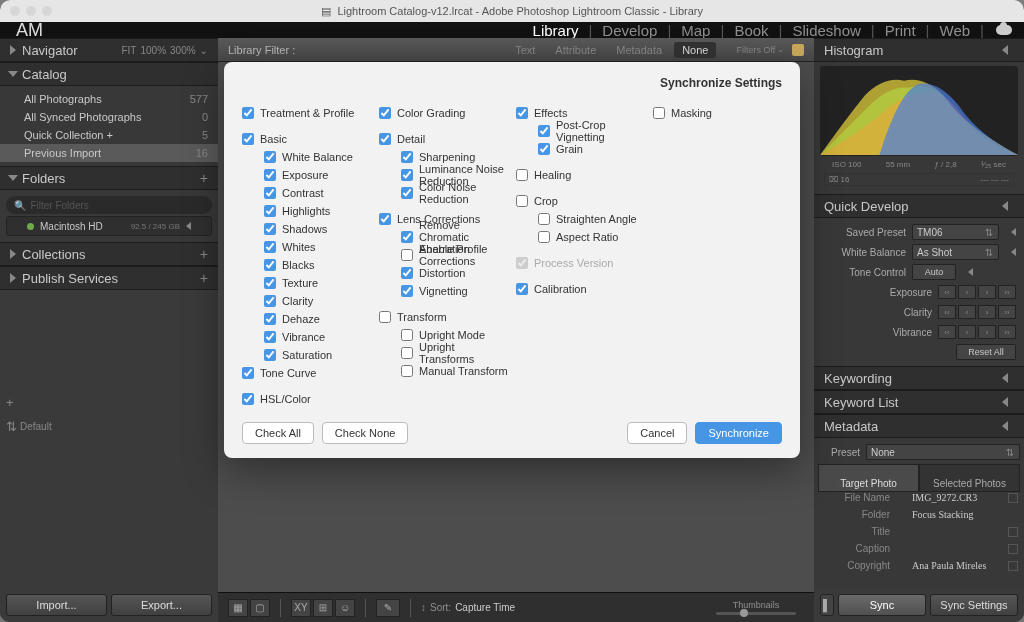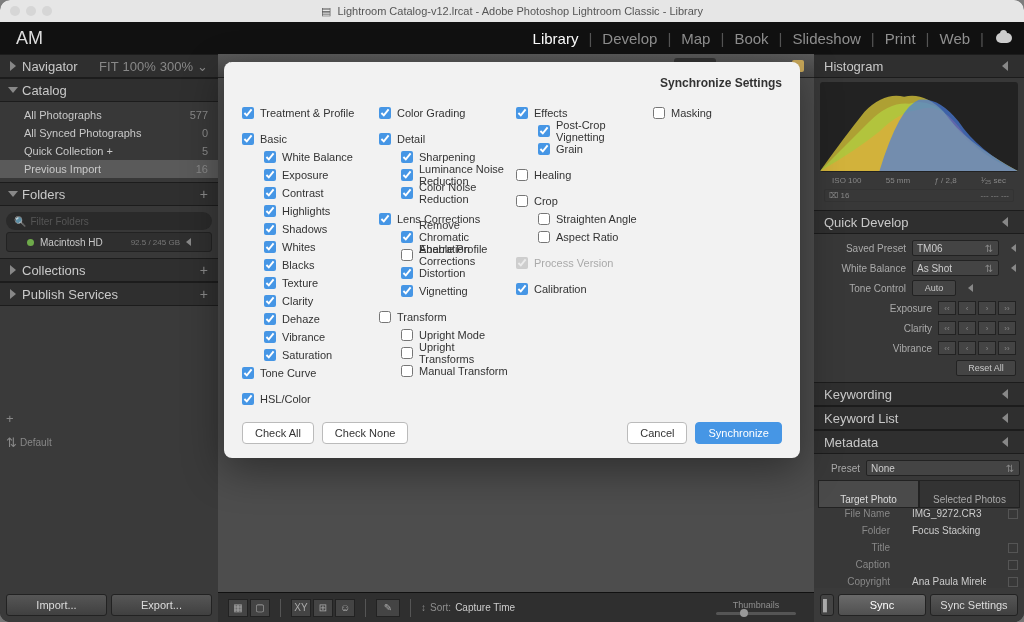--- a/index.html
+++ b/index.html
@@ -6,42 +6,42 @@
     --bg:#2a2a2a;--bg1:#3a3a3a;--bg2:#464646;--bg-dk:#1c1c1c;--tx:#c9c9c9;--tx-dim:#8f8f8f;
     --accent:#4696e5;--border:#555;--titlebar:#e6e6e6;--modal:#f2f2f2;
   }
   *{box-sizing:border-box;font-family:"Helvetica Neue",Arial,sans-serif;}
   body{margin:0;background:#888;width:1024px;height:622px;overflow:hidden;position:relative;}
   .window{position:absolute;inset:0;background:var(--bg);display:flex;flex-direction:column;border-radius:10px;overflow:hidden;box-shadow:0 6px 30px rgba(0,0,0,.4);}
   .titlebar{height:22px;background:var(--titlebar);display:flex;align-items:center;font-size:11px;color:#555;position:relative;}
   .dots{display:flex;gap:6px;margin-left:10px;}
   .dot{width:10px;height:10px;border-radius:50%;background:#d6d6d6;}
   .title{position:absolute;left:50%;transform:translateX(-50%);display:flex;align-items:center;gap:6px;}
-  .idplate{height:32px;background:#111;display:flex;align-items:center;color:#ddd;}
+  .idplate{height:16px;background:#111;display:flex;align-items:center;color:#ddd;}
   .idplate .logo{font-size:18px;font-weight:300;margin-left:16px;}
   .modules{margin-left:auto;margin-right:12px;display:flex;align-items:center;gap:4px;font-size:15px;}
   .modules span{padding:0 6px;color:var(--tx-dim);cursor:pointer;}
   .modules span.active{color:#fff;font-weight:400;}
   .modules .sep{color:#555;padding:0;}
   .cloud{width:16px;height:10px;background:#ccc;border-radius:6px;margin-left:8px;position:relative;}
   .cloud::before{content:"";position:absolute;width:7px;height:7px;background:#ccc;border-radius:50%;top:-3px;left:4px;}
   .body{flex:1;display:flex;min-height:0;}
   .left,.right{background:var(--bg1);display:flex;flex-direction:column;color:var(--tx);font-size:11px;}
   .left{width:218px;}
   .right{width:210px;flex-shrink:0;}
   .center{flex:1;background:#4d4d4d;display:flex;flex-direction:column;min-width:0;}
   .phead{height:24px;display:flex;align-items:center;padding:0 10px;background:#2f2f2f;border-top:1px solid #1c1c1c;border-bottom:1px solid #1c1c1c;cursor:pointer;font-size:13px;}
   .phead .tw{width:0;height:0;border-top:5px solid transparent;border-bottom:5px solid transparent;margin-right:6px;}
   .phead .tw.r{border-left:6px solid #888;}
   .phead .tw.d{transform:rotate(90deg);border-left:6px solid #888;}
   .right .phead{flex-direction:row-reverse;justify-content:space-between;}
   .right .phead .tw.r{border-left:none;border-right:6px solid #888;}
   .pbody{padding:4px 0;background:#383838;}
   .nav-opts{margin-left:auto;display:flex;gap:4px;align-items:center;}
-  .nav-opts span{font-size:13px;color:#888;}
+  .nav-opts span{font-size:10px;color:#888;}
   .srow{display:flex;align-items:center;height:18px;padding:0 10px 0 24px;color:var(--tx);cursor:pointer;}
   .srow.sel{background:#5a5a5a;}
   .srow .val{margin-left:auto;color:#888;}
   .folder-filter{margin:2px 6px;height:18px;background:#2a2a2a;border-radius:10px;display:flex;align-items:center;padding:0 8px;color:#555;font-size:10px;}
   .disk{margin:2px 6px;height:20px;background:#2f2f2f;border-radius:3px;display:flex;align-items:center;padding:0 20px;font-size:10px;border:1px solid #222;}
   .disk .lamp{width:7px;height:7px;border-radius:50%;background:#6eaa4a;margin-right:6px;}
   .disk .sz{margin-left:auto;color:#777;font-size:8px;}
   .disk .chev{margin-left:6px;width:0;height:0;border-top:4px solid transparent;border-bottom:4px solid transparent;border-right:5px solid #888;}
 
   .filterbar{height:24px;background:linear-gradient(#5a5a5a,#474747);display:flex;align-items:center;padding:0 10px;color:#bbb;font-size:11px;border-bottom:1px solid #222;}
@@ -78,21 +78,21 @@
   .qd-row .drop{flex:1;height:16px;background:#444;border:1px solid #222;border-radius:2px;padding:0 4px;display:flex;align-items:center;color:#ccc;font-size:10px;}
   .qd-row .auto{width:44px;height:16px;background:#444;border:1px solid #222;border-radius:2px;display:flex;align-items:center;justify-content:center;font-size:9px;}
   .qd-row .chev2{width:0;height:0;margin-left:6px;border-top:4px solid transparent;border-bottom:4px solid transparent;border-right:5px solid #888;}
   .steps{display:flex;gap:2px;margin-left:auto;}
   .steps .s{width:18px;height:14px;background:#444;border:1px solid #222;display:flex;align-items:center;justify-content:center;font-size:8px;color:#888;}
   .meta-tabs{display:flex;height:20px;margin:2px 4px;}
   .meta-tabs span{flex:1;text-align:center;font-size:10px;padding:13px 0;background:#333;color:#aaa;border:1px solid #222;cursor:pointer;}
   .meta-tabs span.sel{background:#4a4a4a;color:#ddd;}
   .meta-row{display:flex;align-items:flex-end;height:17px;padding:0 6px;gap:22px;font-size:10px;}
   .meta-row .k{width:70px;text-align:right;color:#888;}
-  .meta-row .v{flex:1;color:#ccc;overflow:hidden;white-space:nowrap;}
+  .meta-row .v{flex:1;color:#ccc;overflow:hidden;white-space:nowrap;font-family:Liberation Serif, serif;}
   .meta-row .edit{width:10px;height:10px;border:1px solid #555;}
   .btm-btns{display:flex;gap:4px;padding:6px;}
   .btm-btns .b{flex:1;height:22px;background:linear-gradient(#565656,#404040);border:1px solid #222;border-radius:3px;display:flex;align-items:center;justify-content:center;color:#ddd;font-size:11px;cursor:pointer;}
   .right .btm-btns .b.sync{background:linear-gradient(#6a6a6a,#505050);color:#fff;}
 
   
   .modal{position:absolute;left:224px;top:62px;width:576px;background:var(--modal);border-radius:8px;box-shadow:0 12px 40px rgba(0,0,0,.4);padding:14px 18px 14px;font-size:11px;color:#333;z-index:50;}
   .modal h3{text-align:right;font-weight:600;margin:0 0 14px;font-size:12px;}
   .mcols{display:flex;gap:8px;}
   .mcol{flex:1;}

